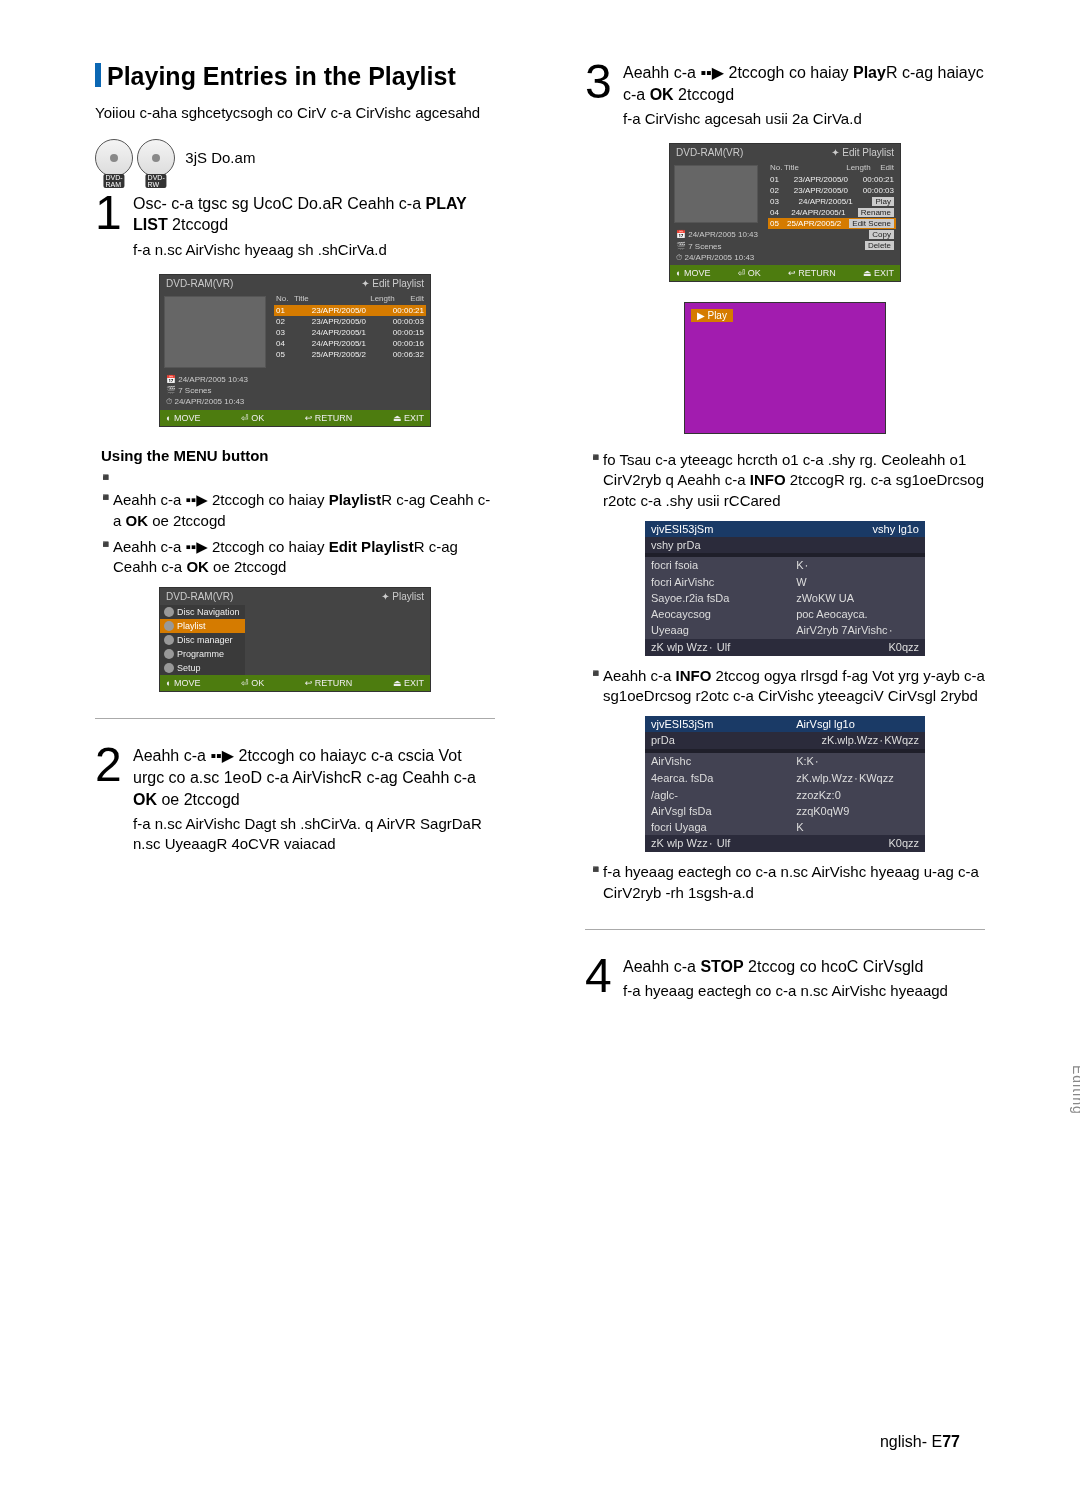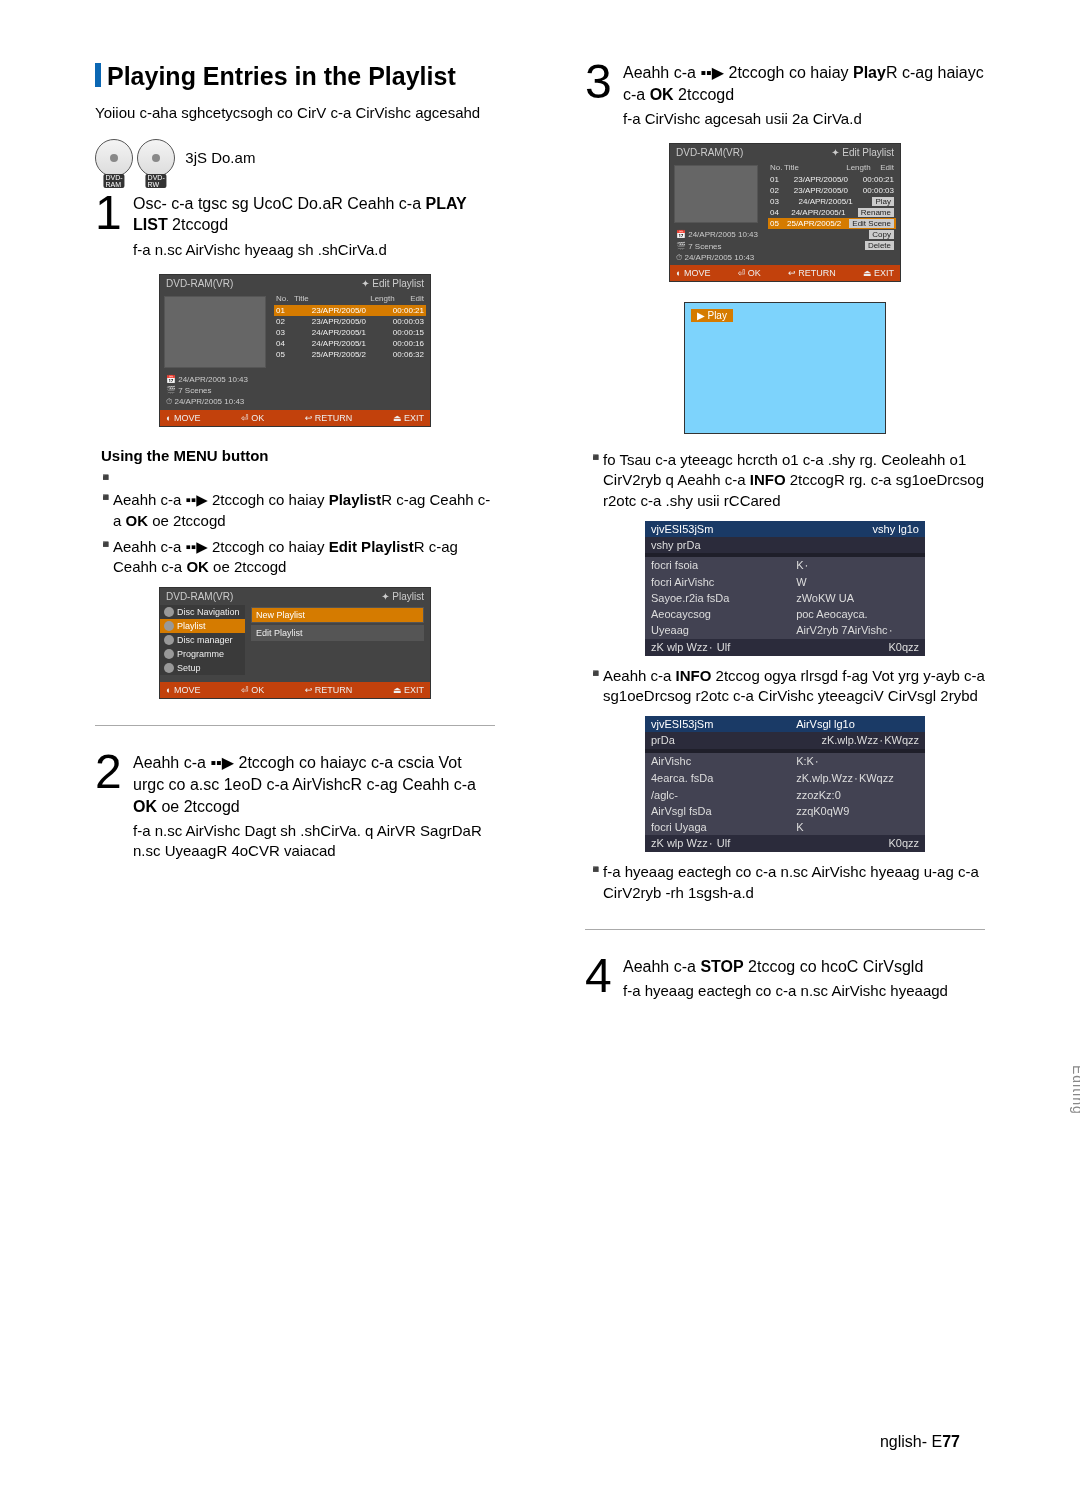--- a/index.html
+++ b/index.html
@@ -100,21 +100,21 @@
   .osd-list { flex:1; padding:2px 4px; font-size:8px; }
   .osd-list-row { display:flex; justify-content: space-between; padding:1px 2px; }
   .osd-list-row.sel { background:#d57b00; color:#fff; }
   .osd-list-row .ctx {
     background:#ccc; color:#222; padding:0 3px; font-size:8px;
   }
   .osd-header { display:flex; font-size:8px; color:#ccc; padding:0 2px 2px 2px; }
   .osd-info { padding:2px 6px; font-size:8px; color:#ccc; line-height:1.4; }
   .osd-bot {
     display:flex; gap:10px; padding:3px 6px; font-size:9px;
-    background:#c2410c; justify-content: space-between;
+    background:#4d7c0f; justify-content: space-between;
   }
   .osd-menu {
     width:270px; margin:10px auto; background:#444; border:1px solid #333;
     font-size:10px; color:#eee;
   }
   .osd-sidebar {
     width:85px; float:left; background:#3a3a3a;
   }
   .osd-sidebar div {
     padding:2px 4px; font-size:9px; display:flex; align-items:center; gap:3px;
@@ -128,21 +128,21 @@
   .osd-panel-row.sel { background:#d57b00; color:#fff; }
   .clearfix::after { content:""; display:block; clear:both; }
   
   .bullet-block { margin-left: 4px; margin-top: 6px; }
   .bullet { display:flex; margin-bottom:6px; font-size:15px; line-height:1.35;}
   .bullet .bul { width:14px; flex-shrink:0; font-size:11px;}
   .subhead { font-weight:bold; font-size:15px; margin:10px 0 4px 6px; }
   hr.divider { border:none; border-top:1px solid #aaa; margin:26px 0; }
   
   .play-box {
-    width:200px; margin:10px auto 16px auto; background:#7dd3fc; height:130px;
+    width:200px; margin:10px auto 16px auto; background:#a21caf; height:130px;
     border:1px solid #333; position:relative;
   }
   .play-badge {
     position:absolute; top:6px; left:6px;
     background:#d57b00; color:#fff; font-size:10px; padding:1px 6px;
   }
   
   .info-table {
     width:280px; margin:10px auto 10px auto; font-size:11px;
   }
@@ -286,24 +286,20 @@
           </div>
         <div>
             <span class="side-ico"></span>
             <span>Programme</span>
           </div>
         <div>
             <span class="side-ico"></span>
             <span>Setup</span>
           </div>
       </div>
-      <div class="osd-panel">
-        <div class="osd-panel-row sel">New Playlist</div>
-        <div class="osd-panel-row">Edit Playlist</div>
-      </div>
       <div class="osd-bot" style="clear:both">
         <span>◐ <span>MOVE</span></span>
         <span>⏎ <span>OK</span></span>
         <span>↩ <span>RETURN</span></span>
         <span>⏏ <span>EXIT</span></span>
       </div>
     </div>
 
     <hr class="divider">
 

